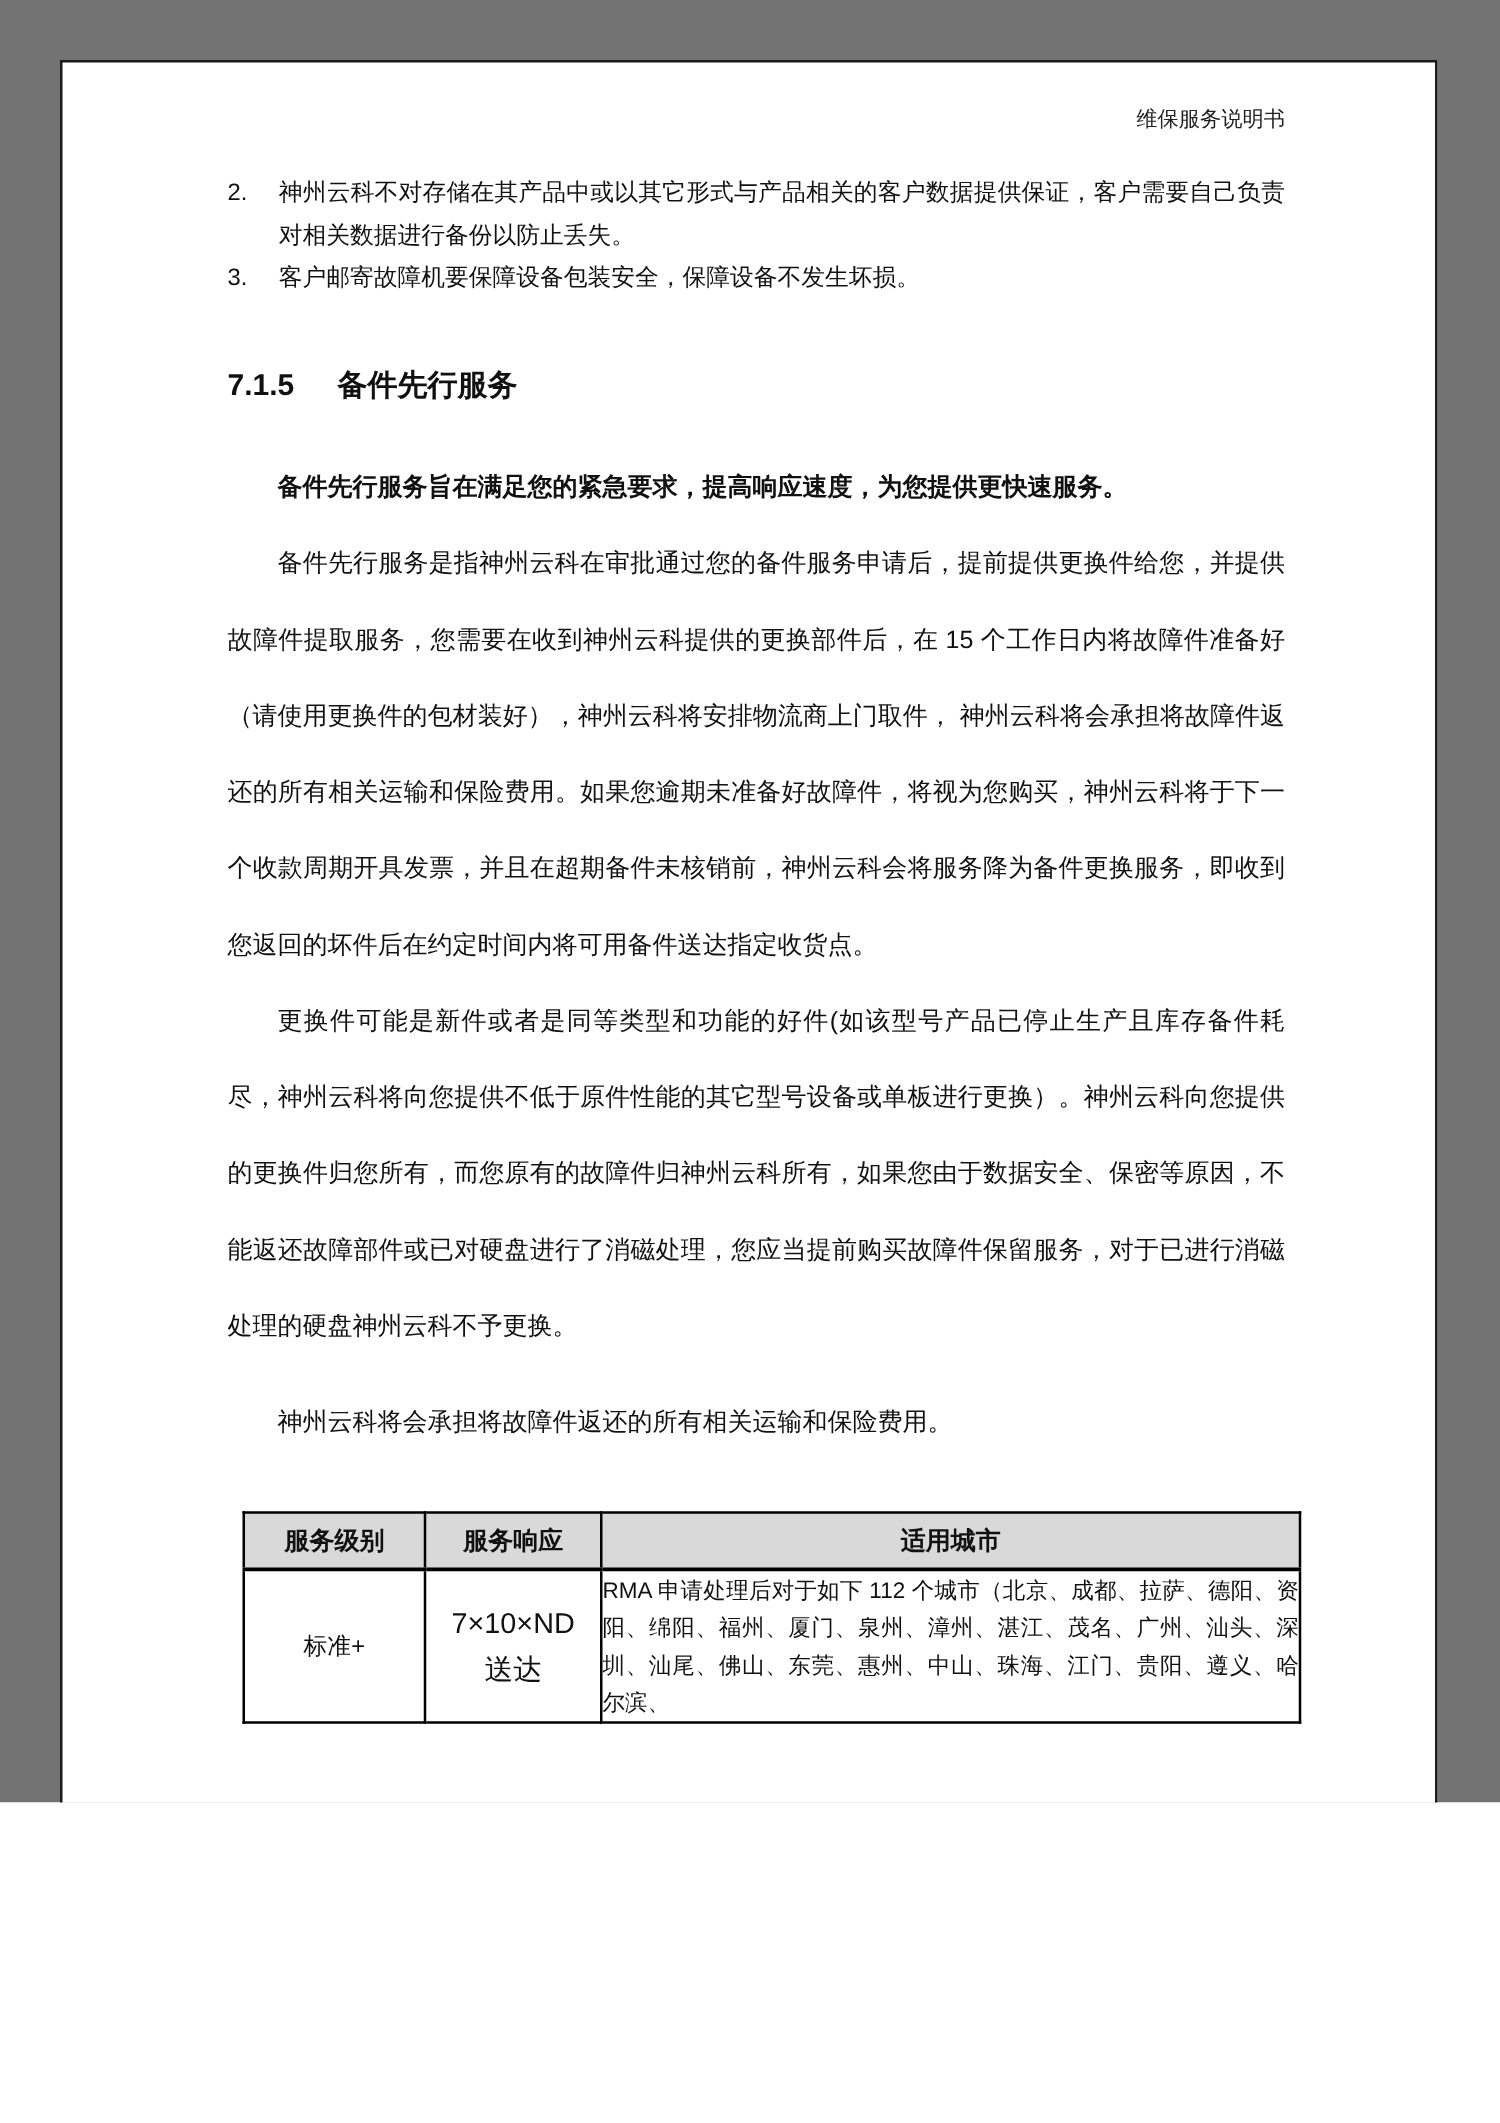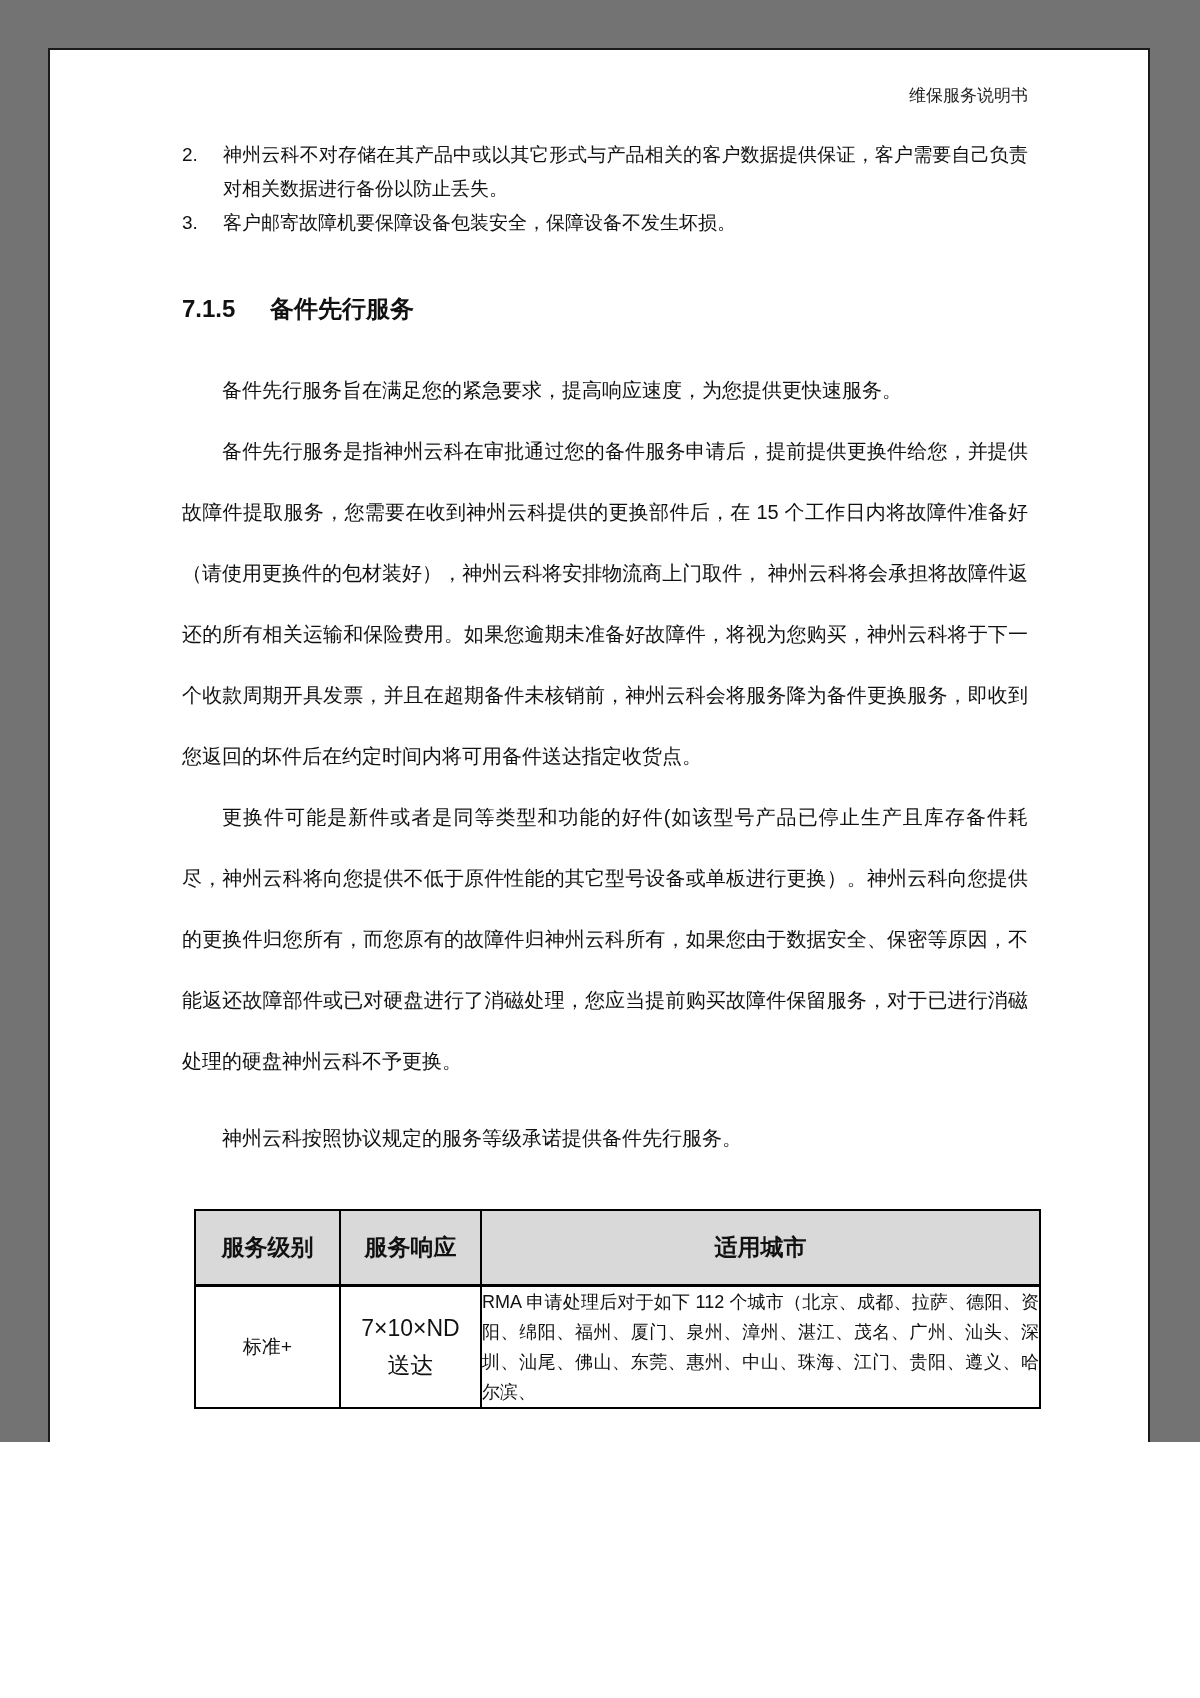--- a/index.html
+++ b/index.html
@@ -49,46 +49,46 @@
   }
   .section-heading .sec-num { margin-right: 28px; }
   .para {
     margin: 0;
     font-size: 20px;
     line-height: 61px;
     text-align: justify;
     text-indent: 2em;
     color: #111;
   }
-  .para.first { margin-top: 34px; }
+  .para.first { margin-top: 34px; font-weight: bold; }
   .para.gap-lg { margin-top: 20px; }
   .para.gap-sm { margin-top: 16px; }
   .bold-heading {
     margin: 26px 0 0 0;
     font-size: 21px;
     line-height: 30px;
     font-weight: bold;
     color: #111;
   }
   table.svc {
     margin: 40px 0 0 12px;
     width: 845px;
     table-layout: fixed;
     border-collapse: collapse;
   }
   table.svc th {
     background: var(--header-bg, #d9d9d9);
     border: 2px solid #000;
     border-bottom-width: 3px;
     height: 41px;
-    font-size: 23px;
+    font-size: 20px;
     font-weight: bold;
     text-align: center;
     vertical-align: middle;
-    padding: 16px;
+    padding: 1px;
   }
   table.svc td {
     border: 2px solid #000;
     vertical-align: middle;
     padding: 0;
     height: 94px;
     box-sizing: border-box;
   }
   td.c1 { text-align: center; font-size: 19px; font-family: Liberation Mono, monospace; }
   td.c2 { text-align: center; font-size: 23px; line-height: 37px; }
@@ -138,21 +138,21 @@
     </div>
 
     <h2 class="section-heading">
       <span class="sec-num">7.1.5</span>
       <span class="sec-title">备件先行服务</span>
     </h2>
 
     <p class="para first">备件先行服务旨在满足您的紧急要求，提高响应速度，为您提供更快速服务。</p>
     <p class="para">备件先行服务是指神州云科在审批通过您的备件服务申请后，提前提供更换件给您，并提供故障件提取服务，您需要在收到神州云科提供的更换部件后，在 15 个工作日内将故障件准备好（请使用更换件的包材装好），神州云科将安排物流商上门取件， 神州云科将会承担将故障件返还的所有相关运输和保险费用。如果您逾期未准备好故障件，将视为您购买，神州云科将于下一个收款周期开具发票，并且在超期备件未核销前，神州云科会将服务降为备件更换服务，即收到您返回的坏件后在约定时间内将可用备件送达指定收货点。</p>
     <p class="para">更换件可能是新件或者是同等类型和功能的好件(如该型号产品已停止生产且库存备件耗尽，神州云科将向您提供不低于原件性能的其它型号设备或单板进行更换）。神州云科向您提供的更换件归您所有，而您原有的故障件归神州云科所有，如果您由于数据安全、保密等原因，不能返还故障部件或已对硬盘进行了消磁处理，您应当提前购买故障件保留服务，对于已进行消磁处理的硬盘神州云科不予更换。</p>
-    <p class="para gap-sm">神州云科按照协议规定的服务等级承诺提供备件先行服务。</p>
+    <p class="para gap-sm">神州云科将会承担将故障件返还的所有相关运输和保险费用。</p>
 
 
     <table class="svc">
       <colgroup>
         <col class="col-level">
         <col class="col-response">
         <col class="col-cities">
       </colgroup>
       <thead>
         <tr>

